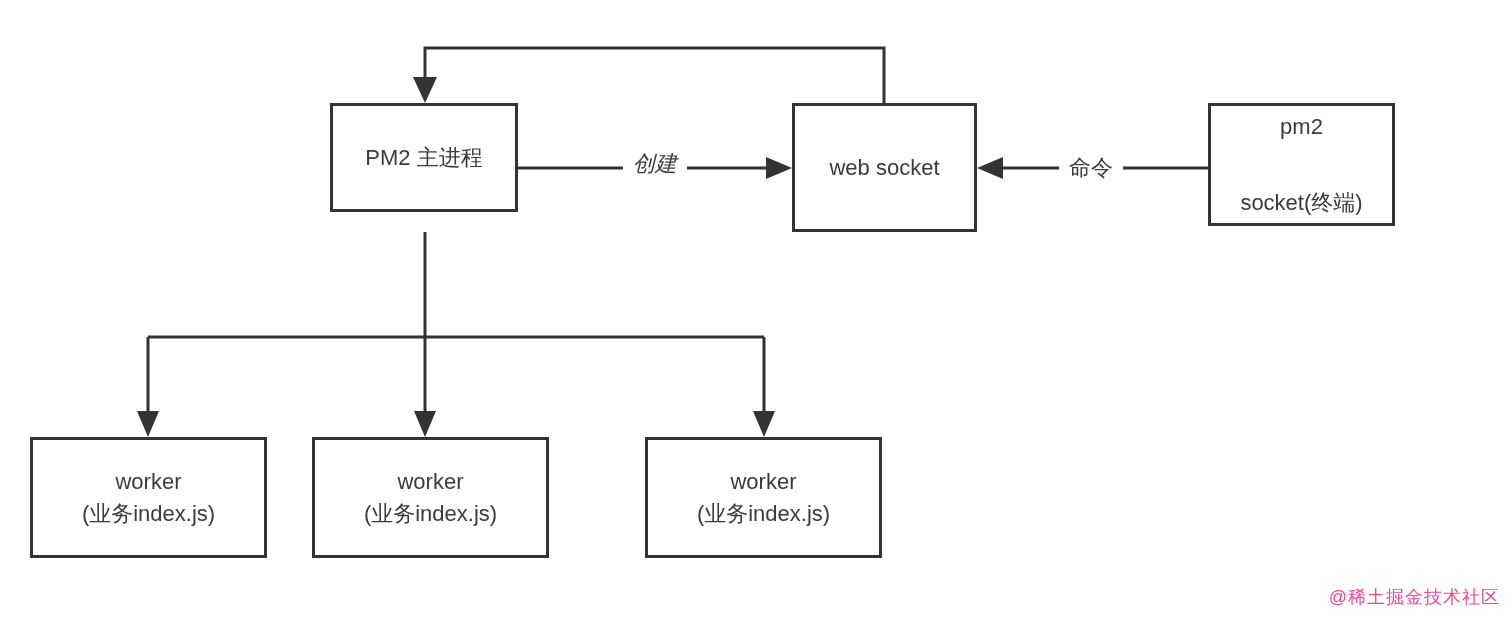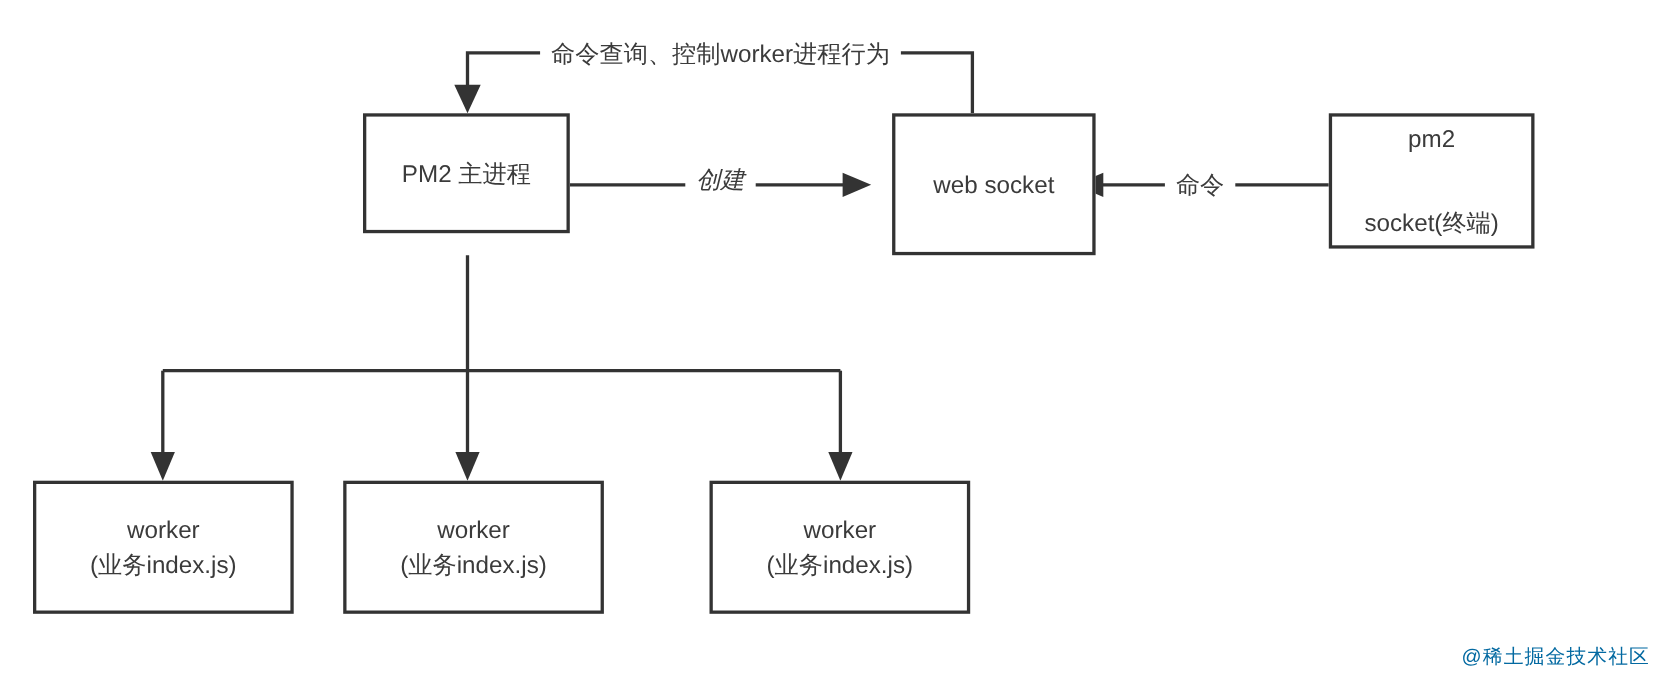--- a/index.html
+++ b/index.html
@@ -33,42 +33,42 @@
     font-size: 22px;
     line-height: 1.45;
     display: flex;
     flex-direction: column;
     align-items: center;
     justify-content: center;
     text-align: center;
     white-space: nowrap;
   }
   .node-pm2-master { left: 330px; top: 103px; width: 188px; height: 109px; }
-  .node-web-socket { left: 792px; top: 103px; width: 185px; height: 129px; margin-left: 19px; }
+  .node-web-socket { left: 792px; top: 103px; width: 185px; height: 129px; }
   .node-pm2-client { left: 1208px; top: 103px; width: 187px; height: 123px; gap: 44px; }
   .node-worker-1 { left: 30px;  top: 437px; width: 237px; height: 121px; }
   .node-worker-2 { left: 312px; top: 437px; width: 237px; height: 121px; }
   .node-worker-3 { left: 645px; top: 437px; width: 237px; height: 121px; }
   .edge-label {
     position: absolute;
     transform: translate(-50%, -50%);
     background: #ffffff;
     color: #3b3b3b;
     font-size: 22px;
     padding: 2px 10px;
     white-space: nowrap;
   }
   .edge-label-feedback { left: 655px; top: 49px; }
   .edge-label-create   { left: 655px; top: 164px; font-style: italic; }
   .edge-label-command  { left: 1091px; top: 168px; }
   .watermark {
     position: absolute;
     right: 12px;
     top: 585px;
-    color: #0369a1;
+    color: #ec4899;
     font-size: 18px;
     letter-spacing: 1px;
     white-space: nowrap;
   }
 </style>
 </head>
 <body>
 
 <div class="stage">
 
@@ -121,21 +121,20 @@
   <div class="node node-worker-2">
     <span>worker</span>
     <span>(业务index.js)</span>
   </div>
 
   <div class="node node-worker-3">
     <span>worker</span>
     <span>(业务index.js)</span>
   </div>
 
-  <div class="edge-label edge-label-feedback">命令查询、控制worker进程行为</div>
 
   <div class="edge-label edge-label-create">创建</div>
 
   <div class="edge-label edge-label-command">命令</div>
 
   <div class="watermark">@稀土掘金技术社区</div>
 
 </div>
 
 </body></html>

